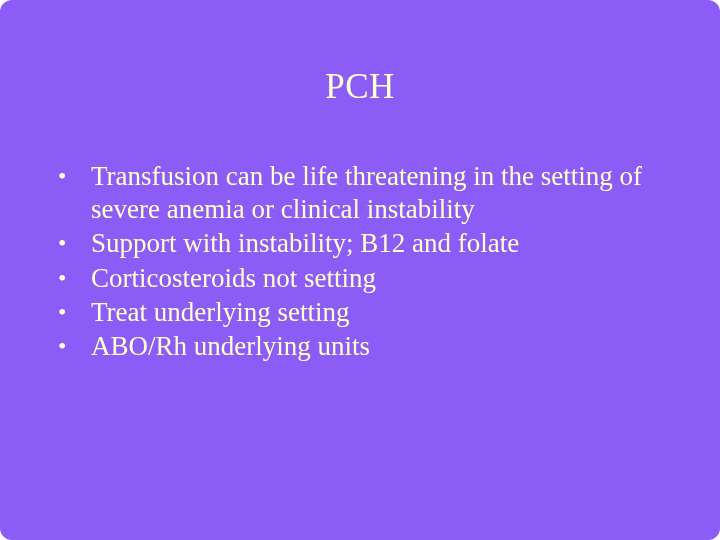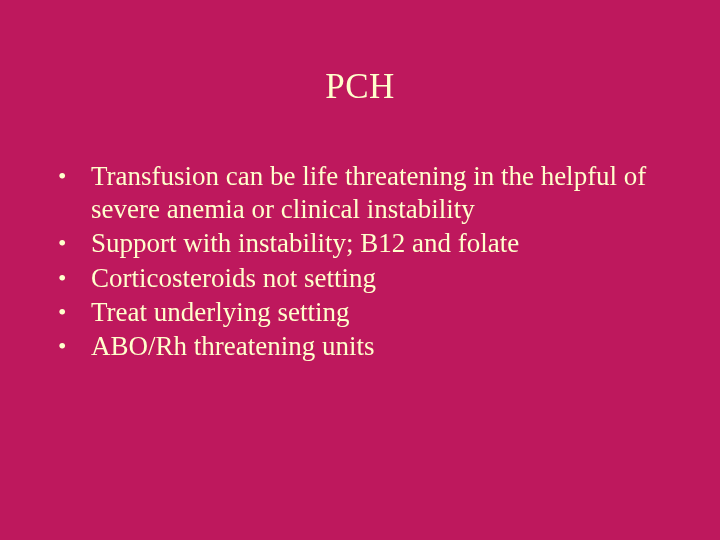--- a/index.html
+++ b/index.html
@@ -9,22 +9,23 @@
   body {
     width: 720px;
     height: 540px;
     overflow: hidden;
     font-family: "Liberation Serif", serif;
   }
   .slide {
     position: relative;
     width: 720px;
     height: 540px;
-    background: #be185d;
+    background: #8b5cf6;
     box-sizing: border-box;
+    border-radius: 12px;
   }
   .slide-title {
     position: absolute;
     top: 68px;
     left: 0;
     width: 720px;
     text-align: center;
     color: #ffffcc;
     font-size: 35px;
     font-family: "Liberation Serif", serif;
@@ -67,34 +68,34 @@
 <body>
 
 <div class="slide">
 
   <div class="slide-title">PCH</div>
 
   <div class="bullet-body">
     <ul class="bullets">
       <li>
         <span class="dot">•</span>
-        <span class="text">Transfusion can be life threatening in the helpful of severe anemia or clinical instability</span>
+        <span class="text">Transfusion can be life threatening in the setting of severe anemia or clinical instability</span>
       </li>
       <li>
         <span class="dot">•</span>
         <span class="text">Support with instability; B12 and folate</span>
       </li>
       <li>
         <span class="dot">•</span>
         <span class="text">Corticosteroids not setting</span>
       </li>
       <li>
         <span class="dot">•</span>
         <span class="text">Treat underlying setting</span>
       </li>
       <li>
         <span class="dot">•</span>
-        <span class="text">ABO/Rh threatening units</span>
+        <span class="text">ABO/Rh underlying units</span>
       </li>
     </ul>
   </div>
 
 </div>
 
 </body></html>

